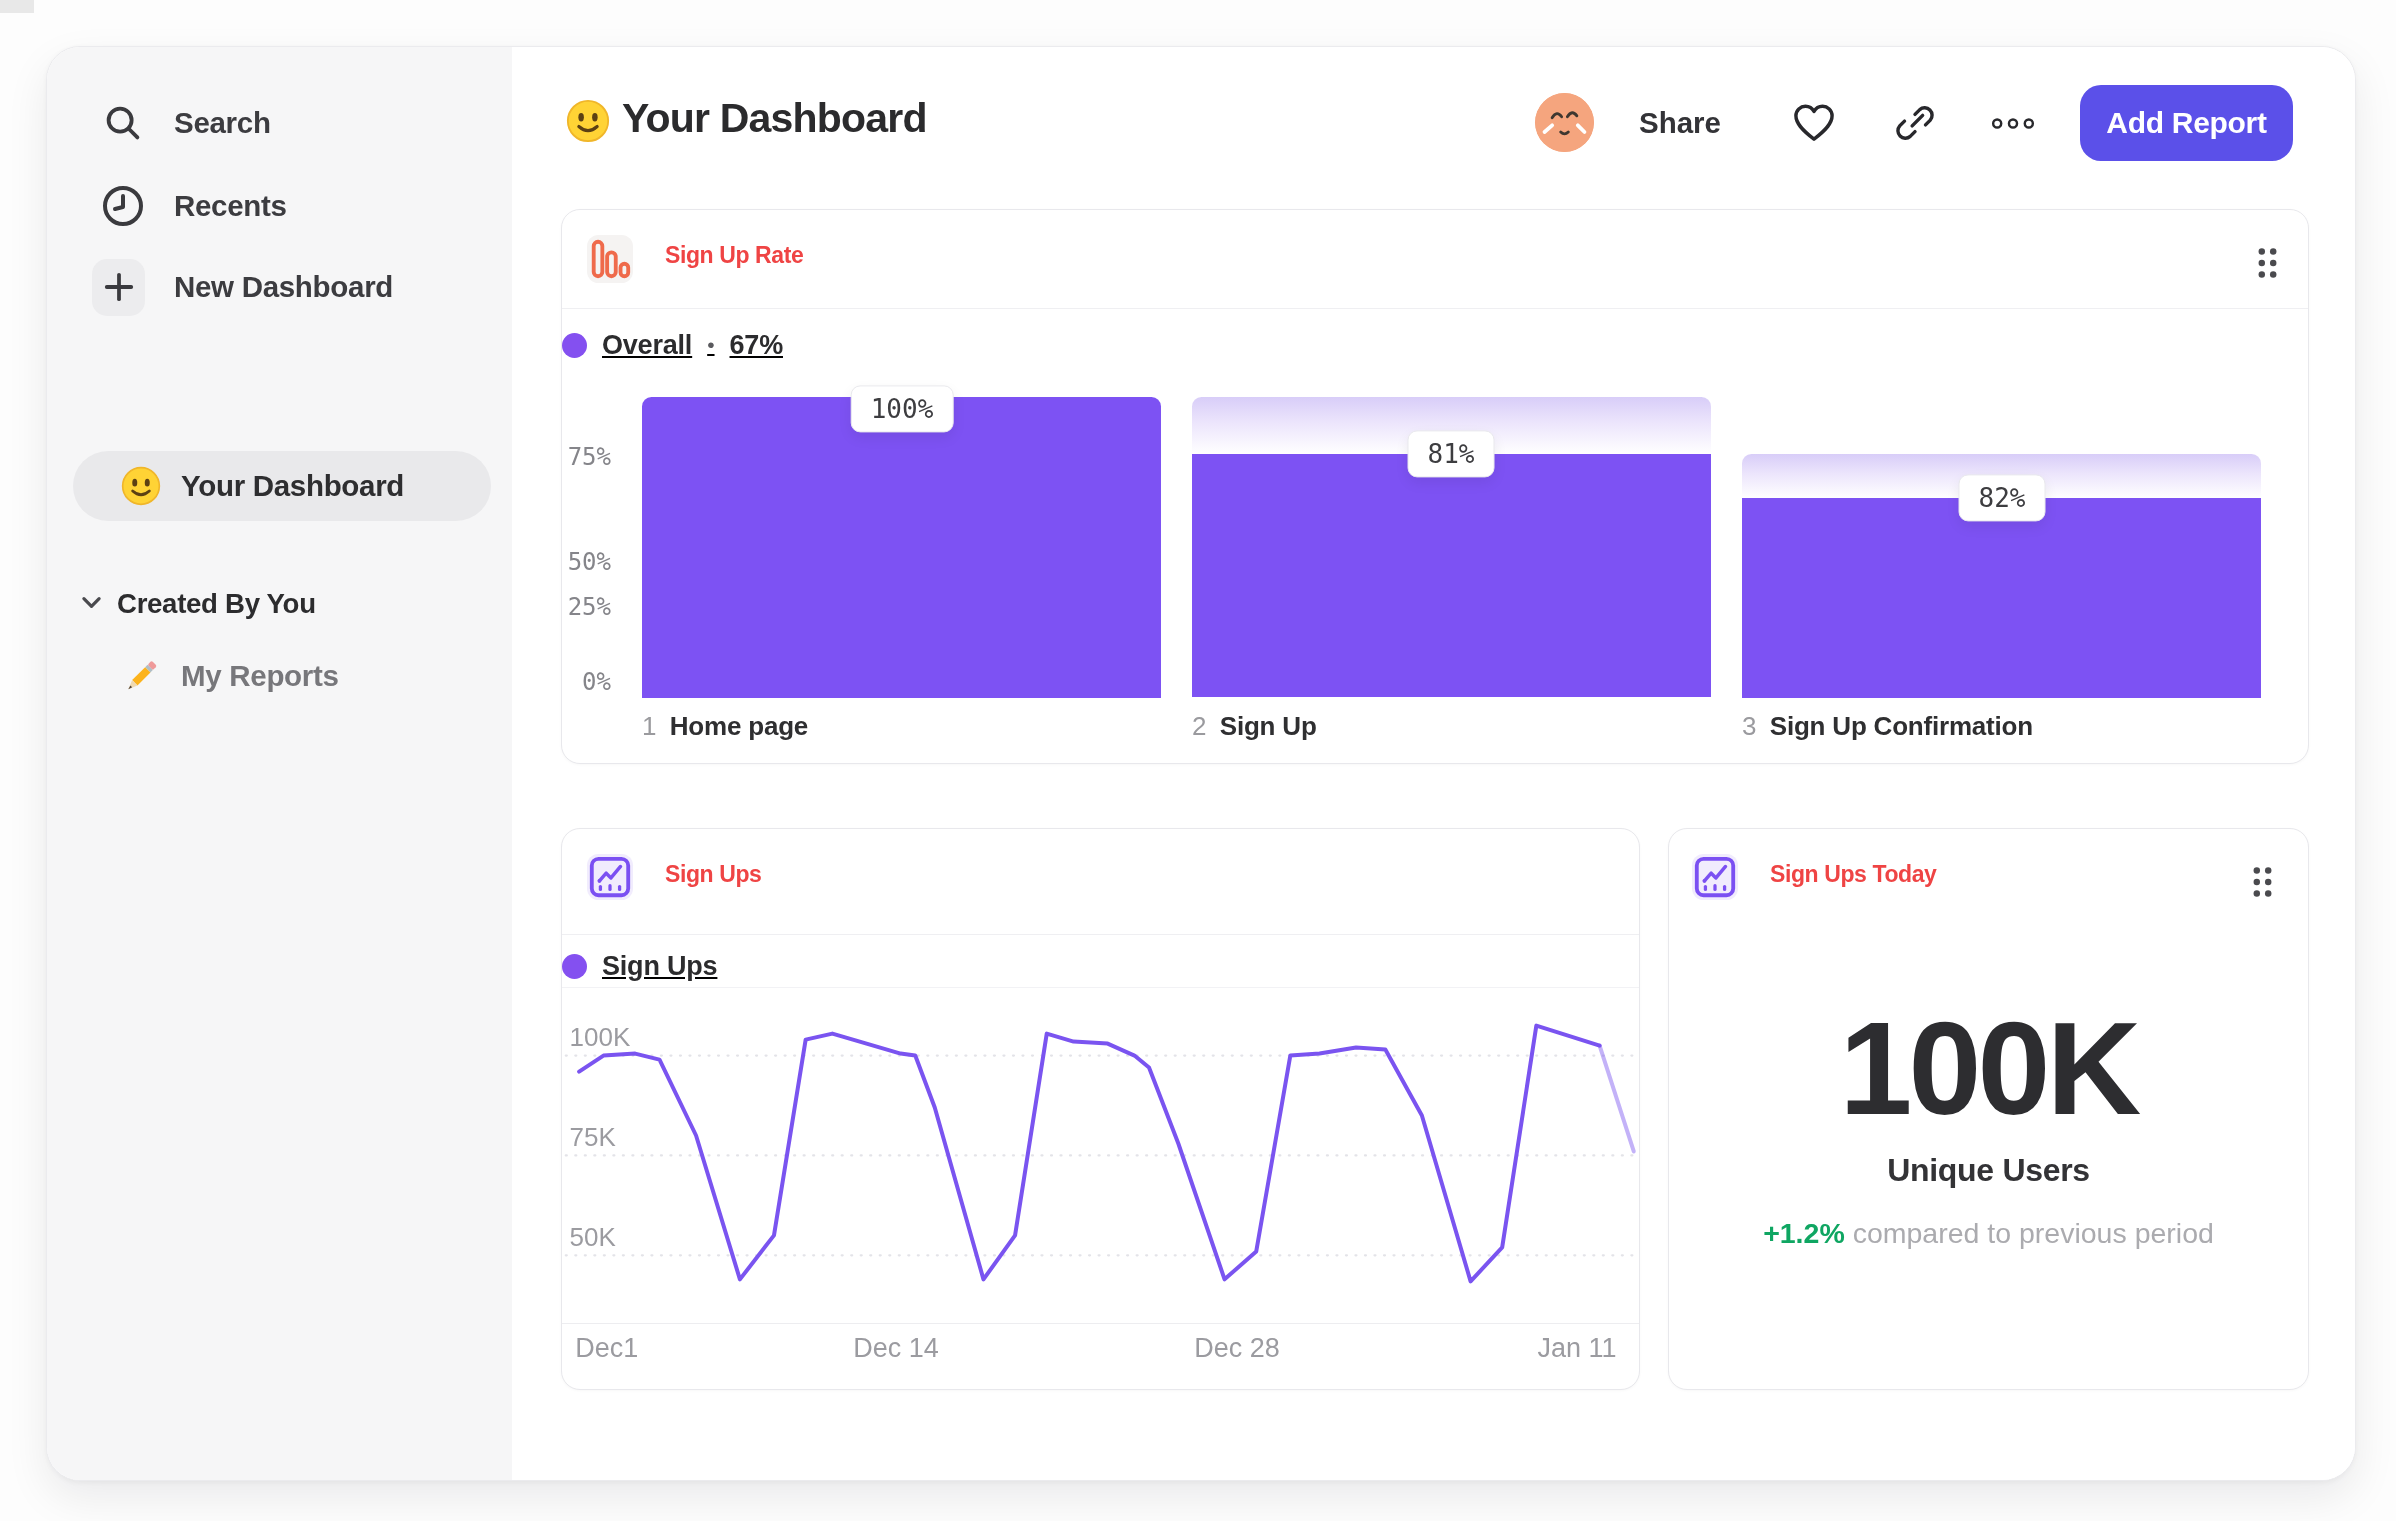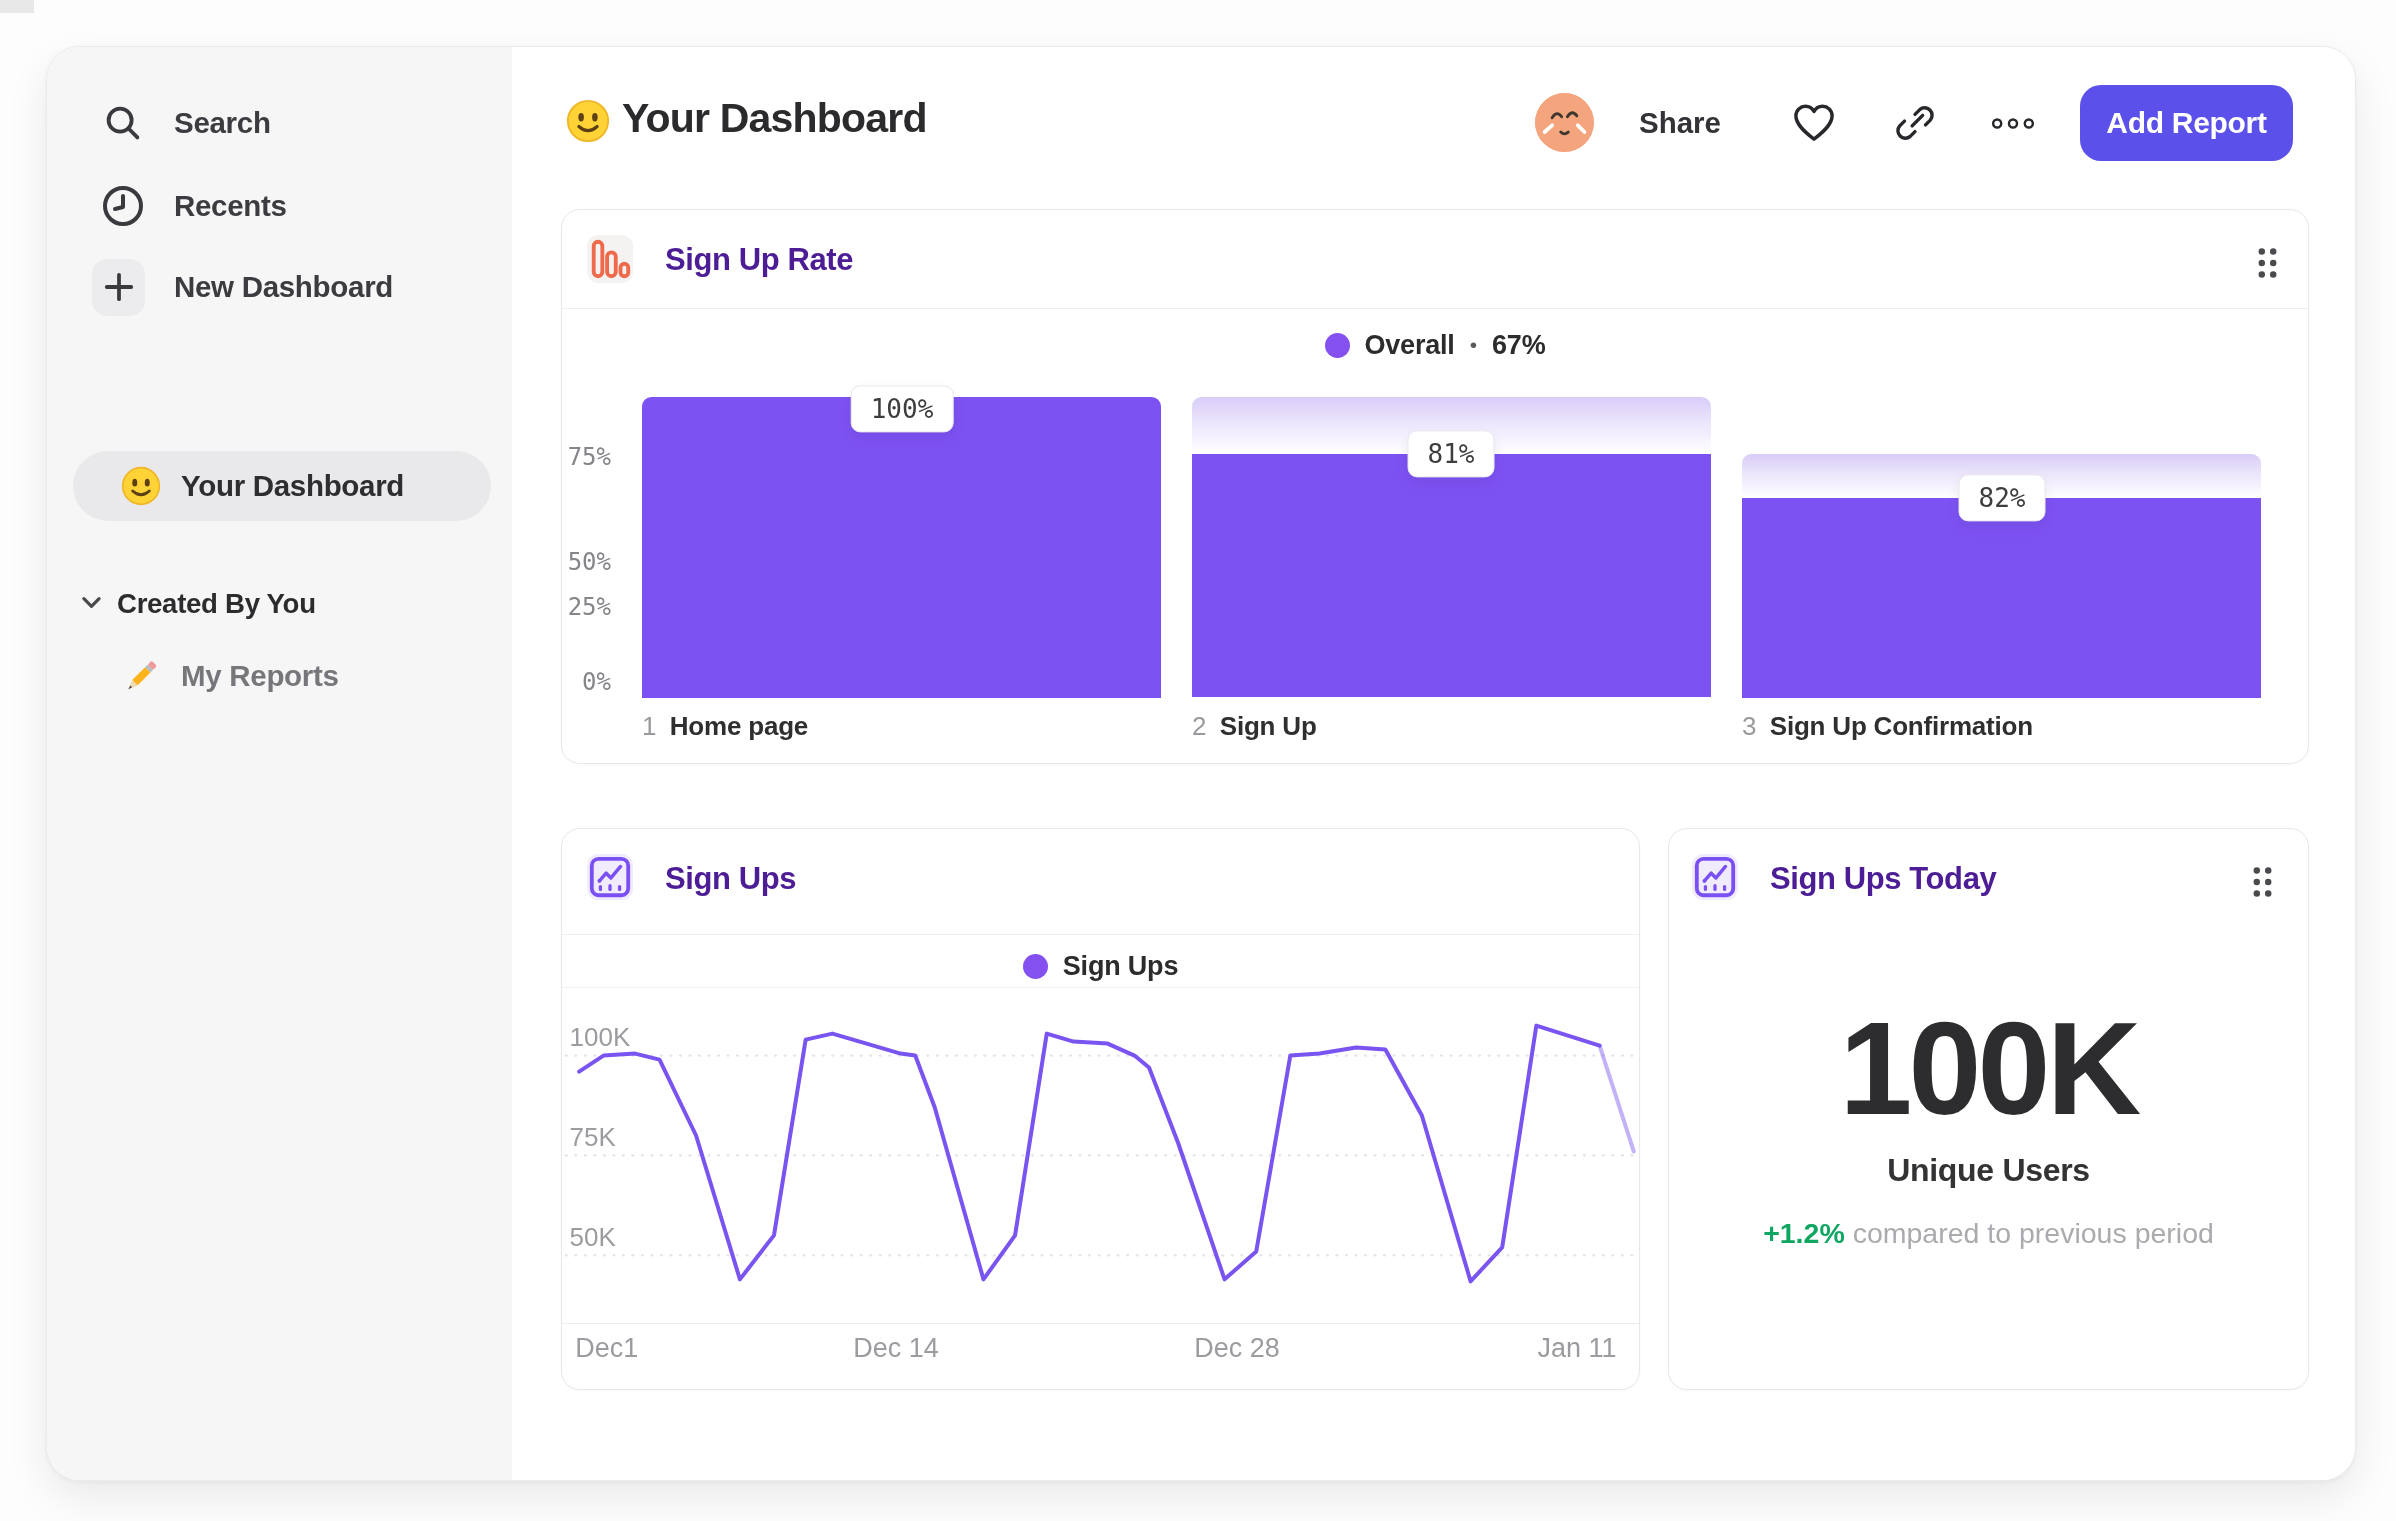--- a/index.html
+++ b/index.html
@@ -29,24 +29,24 @@
   .icon-btn{position:absolute;top:53px;width:46px;height:46px;display:flex;align-items:center;justify-content:center;cursor:pointer;}
   .add-report-btn{position:absolute;left:1568px;top:38px;width:213px;height:76px;background:#5b50e9;border:none;border-radius:21px;color:#fff;font-size:30px;font-weight:700;font-family:"Liberation Sans",sans-serif;letter-spacing:-0.3px;cursor:pointer;}
   
   .card{position:absolute;background:#fff;border:1px solid #e8e8ec;border-radius:19px;box-shadow:0 1px 2.9px rgba(0,0,0,.03);}
   .card-funnel{left:49px;top:162px;width:1746px;height:553px;}
   .card-line{left:49px;top:781px;width:1077px;height:560px;}
   .card-metric{left:1156px;top:781px;width:639px;height:560px;}
   .card-head-icon{position:absolute;left:25px;top:25px;width:46px;height:48px;border-radius:11.4px;display:flex;align-items:center;justify-content:center;}
   .card-head-icon.orange{background:#f5f3f2;}
   .card-head-icon.purple{background:#f1ecfd;}
-  .card-title{position:absolute;left:103px;top:32px;font-size:31px;font-weight:700;color:#4c1d95;letter-spacing:-0.4px;}
+  .card-title{position:absolute;left:103px;top:32px;font-size:23px;font-weight:700;color:#ef4444;letter-spacing:-0.4px;}
   .drag-handle{position:absolute;top:34px;width:34px;height:38px;cursor:grab;display:flex;align-items:center;justify-content:center;}
   .card-divider{position:absolute;left:0;width:100%;height:1px;background:#efeff2;}
-  .legend-row{position:absolute;left:0;width:100%;display:flex;align-items:center;justify-content:center;gap:15px;}
+  .legend-row{position:absolute;left:0;width:100%;display:flex;align-items:center;gap:15px;text-decoration:underline;}
   .legend-dot{width:25px;height:25px;border-radius:50%;}
   .legend-text{font-size:27px;font-weight:600;color:#2c2c2e;letter-spacing:-0.2px;}
   .legend-sep{font-size:21px;color:#5a5a5e;}
   
   .funnel-plot{position:absolute;left:0;top:0;width:100%;height:100%;}
   .f-ytick{position:absolute;left:0;width:49px;text-align:right;font-family:"DejaVu Sans Mono",monospace;font-size:24px;color:#85858a;height:30px;line-height:30px;}
   .f-ghost{position:absolute;border-radius:9.5px 9.5px 0 0;background:linear-gradient(180deg,#d8cdf8 0%,#ece5fc 45%,rgba(255,255,255,0) 100%);}
   .f-bar{position:absolute;}
   .f-bar.cap{border-radius:9.5px 9.5px 0 0;}
   .f-badge{position:absolute;transform:translate(-50%,-50%);background:#fff;border:1px solid #e9e9ed;border-radius:9.5px;box-shadow:0 5.7px 13.3px rgba(0,0,0,.07);padding:7.6px 19px;font-family:"DejaVu Sans Mono",monospace;font-size:26px;color:#3d3d40;white-space:nowrap;}

